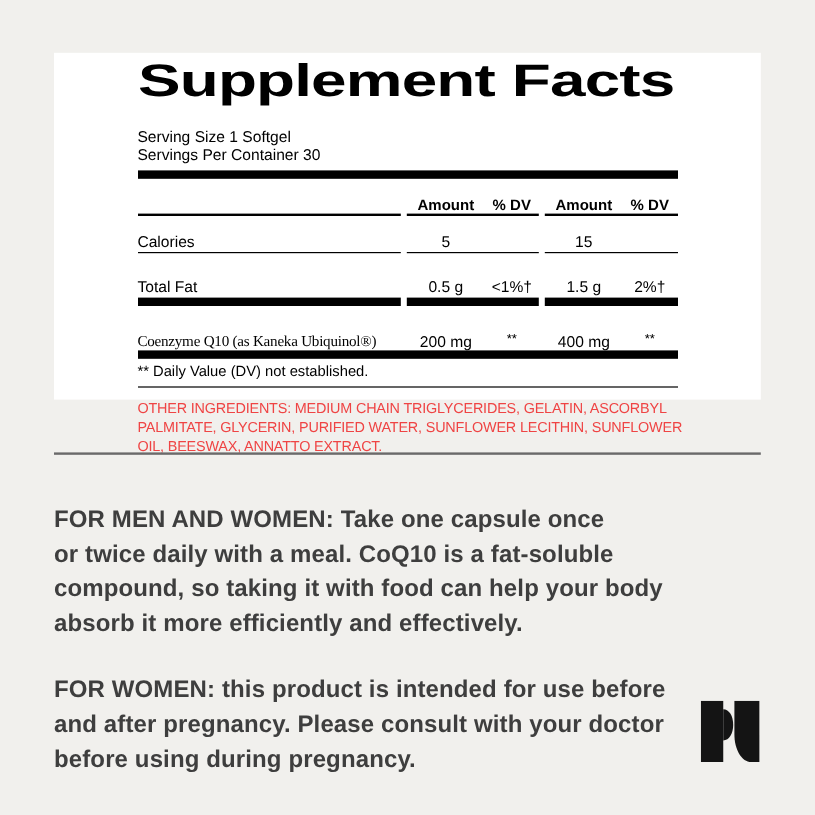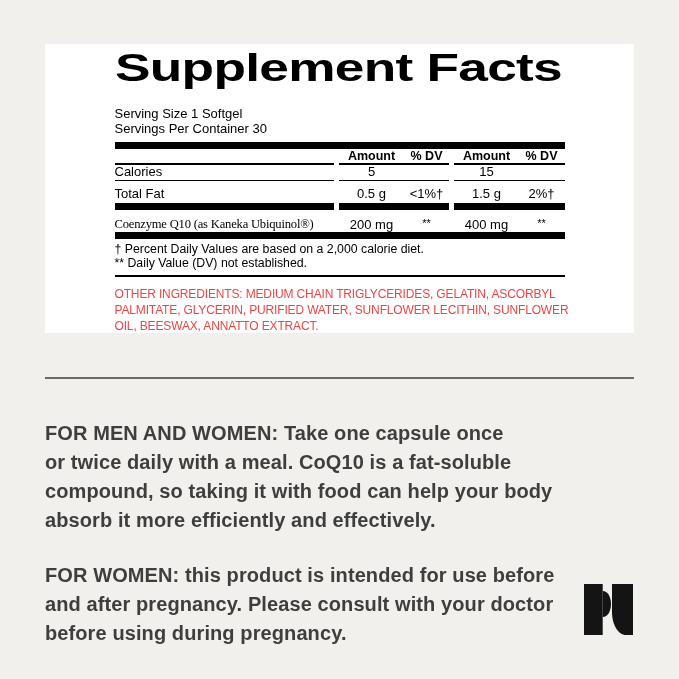--- a/index.html
+++ b/index.html
@@ -23,21 +23,21 @@
     font-size:38px;line-height:32px;font-weight:700;letter-spacing:-0.5px;
     display:inline-block;transform:scaleX(1.40);transform-origin:left center;
     white-space:nowrap;
   }
   .serving{font-size:13px;line-height:15px;}
   .serving.first{margin-top:21px;}
   .bar-full{margin-top:6px;height:7px;background:#000;}
   .bar-full.mid{margin-top:0;}
 
   
-  .frow{display:flex;align-items:flex-end;font-size:13px;}
+  .frow{display:flex;align-items:flex-end;font-size:13px;margin-top:15px;}
   .c-name{width:219px;white-space:nowrap;overflow:visible;}
   .c-gap{width:5px;flex:none;}
   .c-grp{width:110px;display:flex;flex:none;}
   .c-grp.g2{width:111px;}
   .c-grp-full{width:110px;flex:none;text-align:center;font-weight:700;}
   .c-grp-full.g2{width:111px;}
   .c-amt{width:66px;text-align:center;}
   .c-dv{width:44px;text-align:center;}
   .hrow1{height:15px;margin-top:0;font-size:13px;}
   .hrow2{height:16px;font-weight:700;font-size:12.5px;}
@@ -153,21 +153,21 @@
         </div>
         <div class="c-gap"></div>
         <div class="c-grp g2">
           <div class="c-amt">400 mg</div>
           <div class="c-dv sup">**</div>
         </div>
       </div>
 
       <div class="bar-full mid"></div>
 
-      <div class="footnotes"><div>† Percent Daily Values are based on a 2,000 calorie diet.</div><div>** Daily Value (DV) not established.</div></div>
+      <div class="footnotes"><div>** Daily Value (DV) not established.</div></div>
 
       <div class="thin-rule"></div>
 
       <div class="other-ing">OTHER INGREDIENTS: MEDIUM CHAIN TRIGLYCERIDES, GELATIN, ASCORBYL
 PALMITATE, GLYCERIN, PURIFIED WATER, SUNFLOWER LECITHIN, SUNFLOWER
 OIL, BEESWAX, ANNATTO EXTRACT.</div>
 
     </div>
   </div>
 

